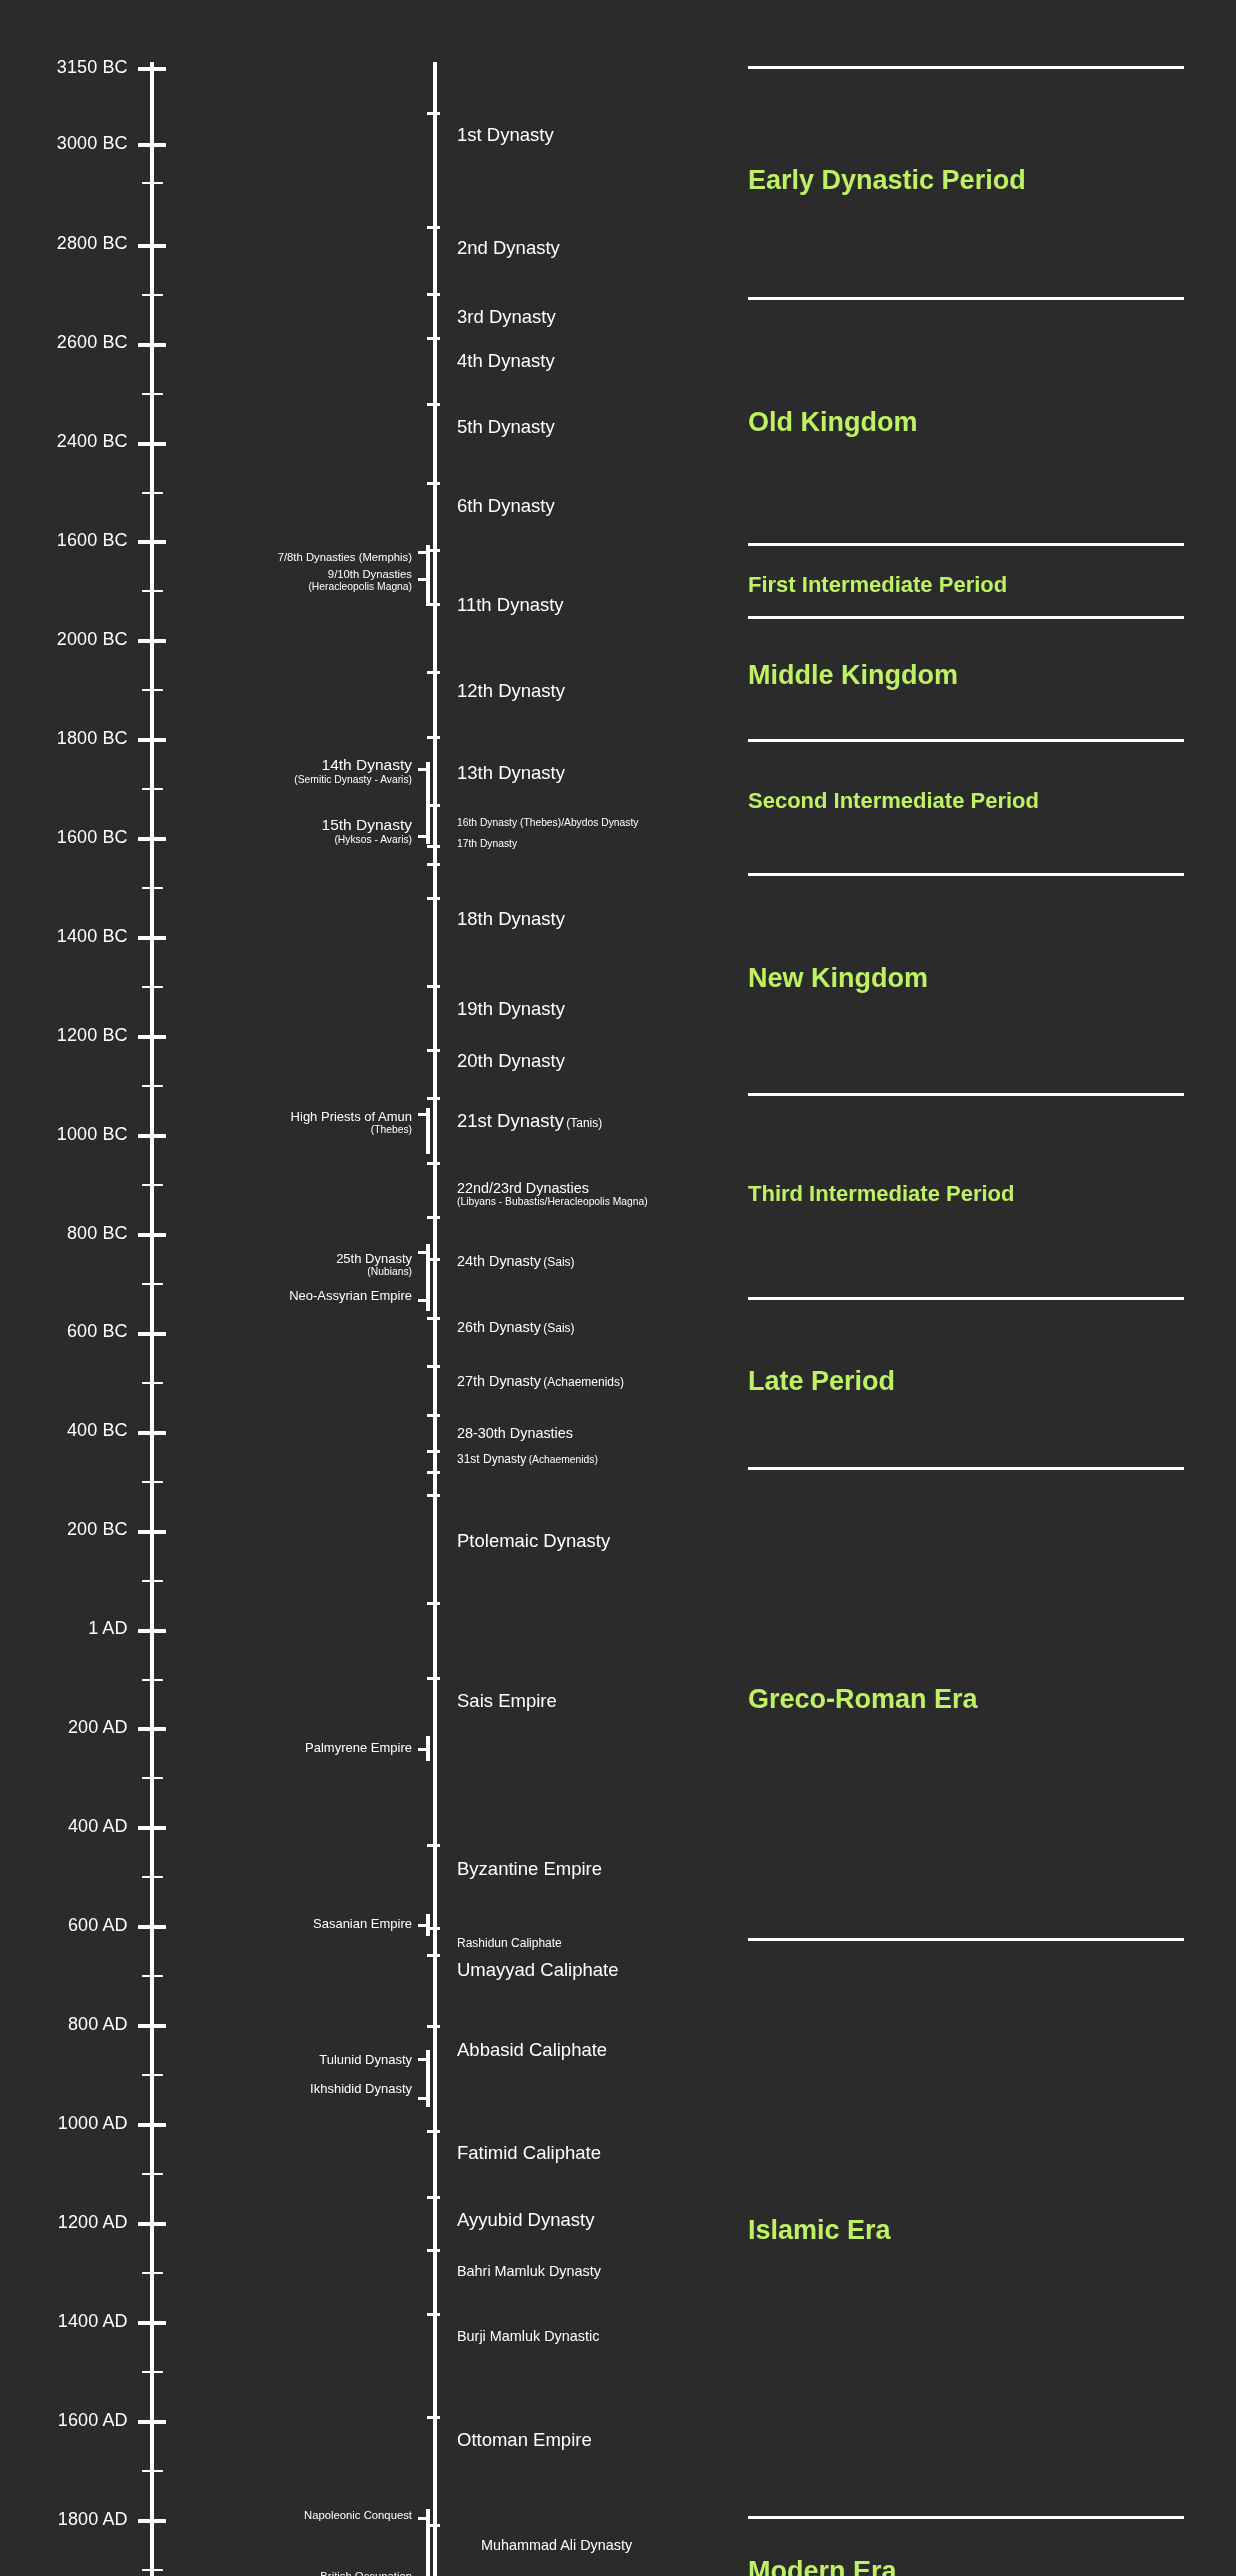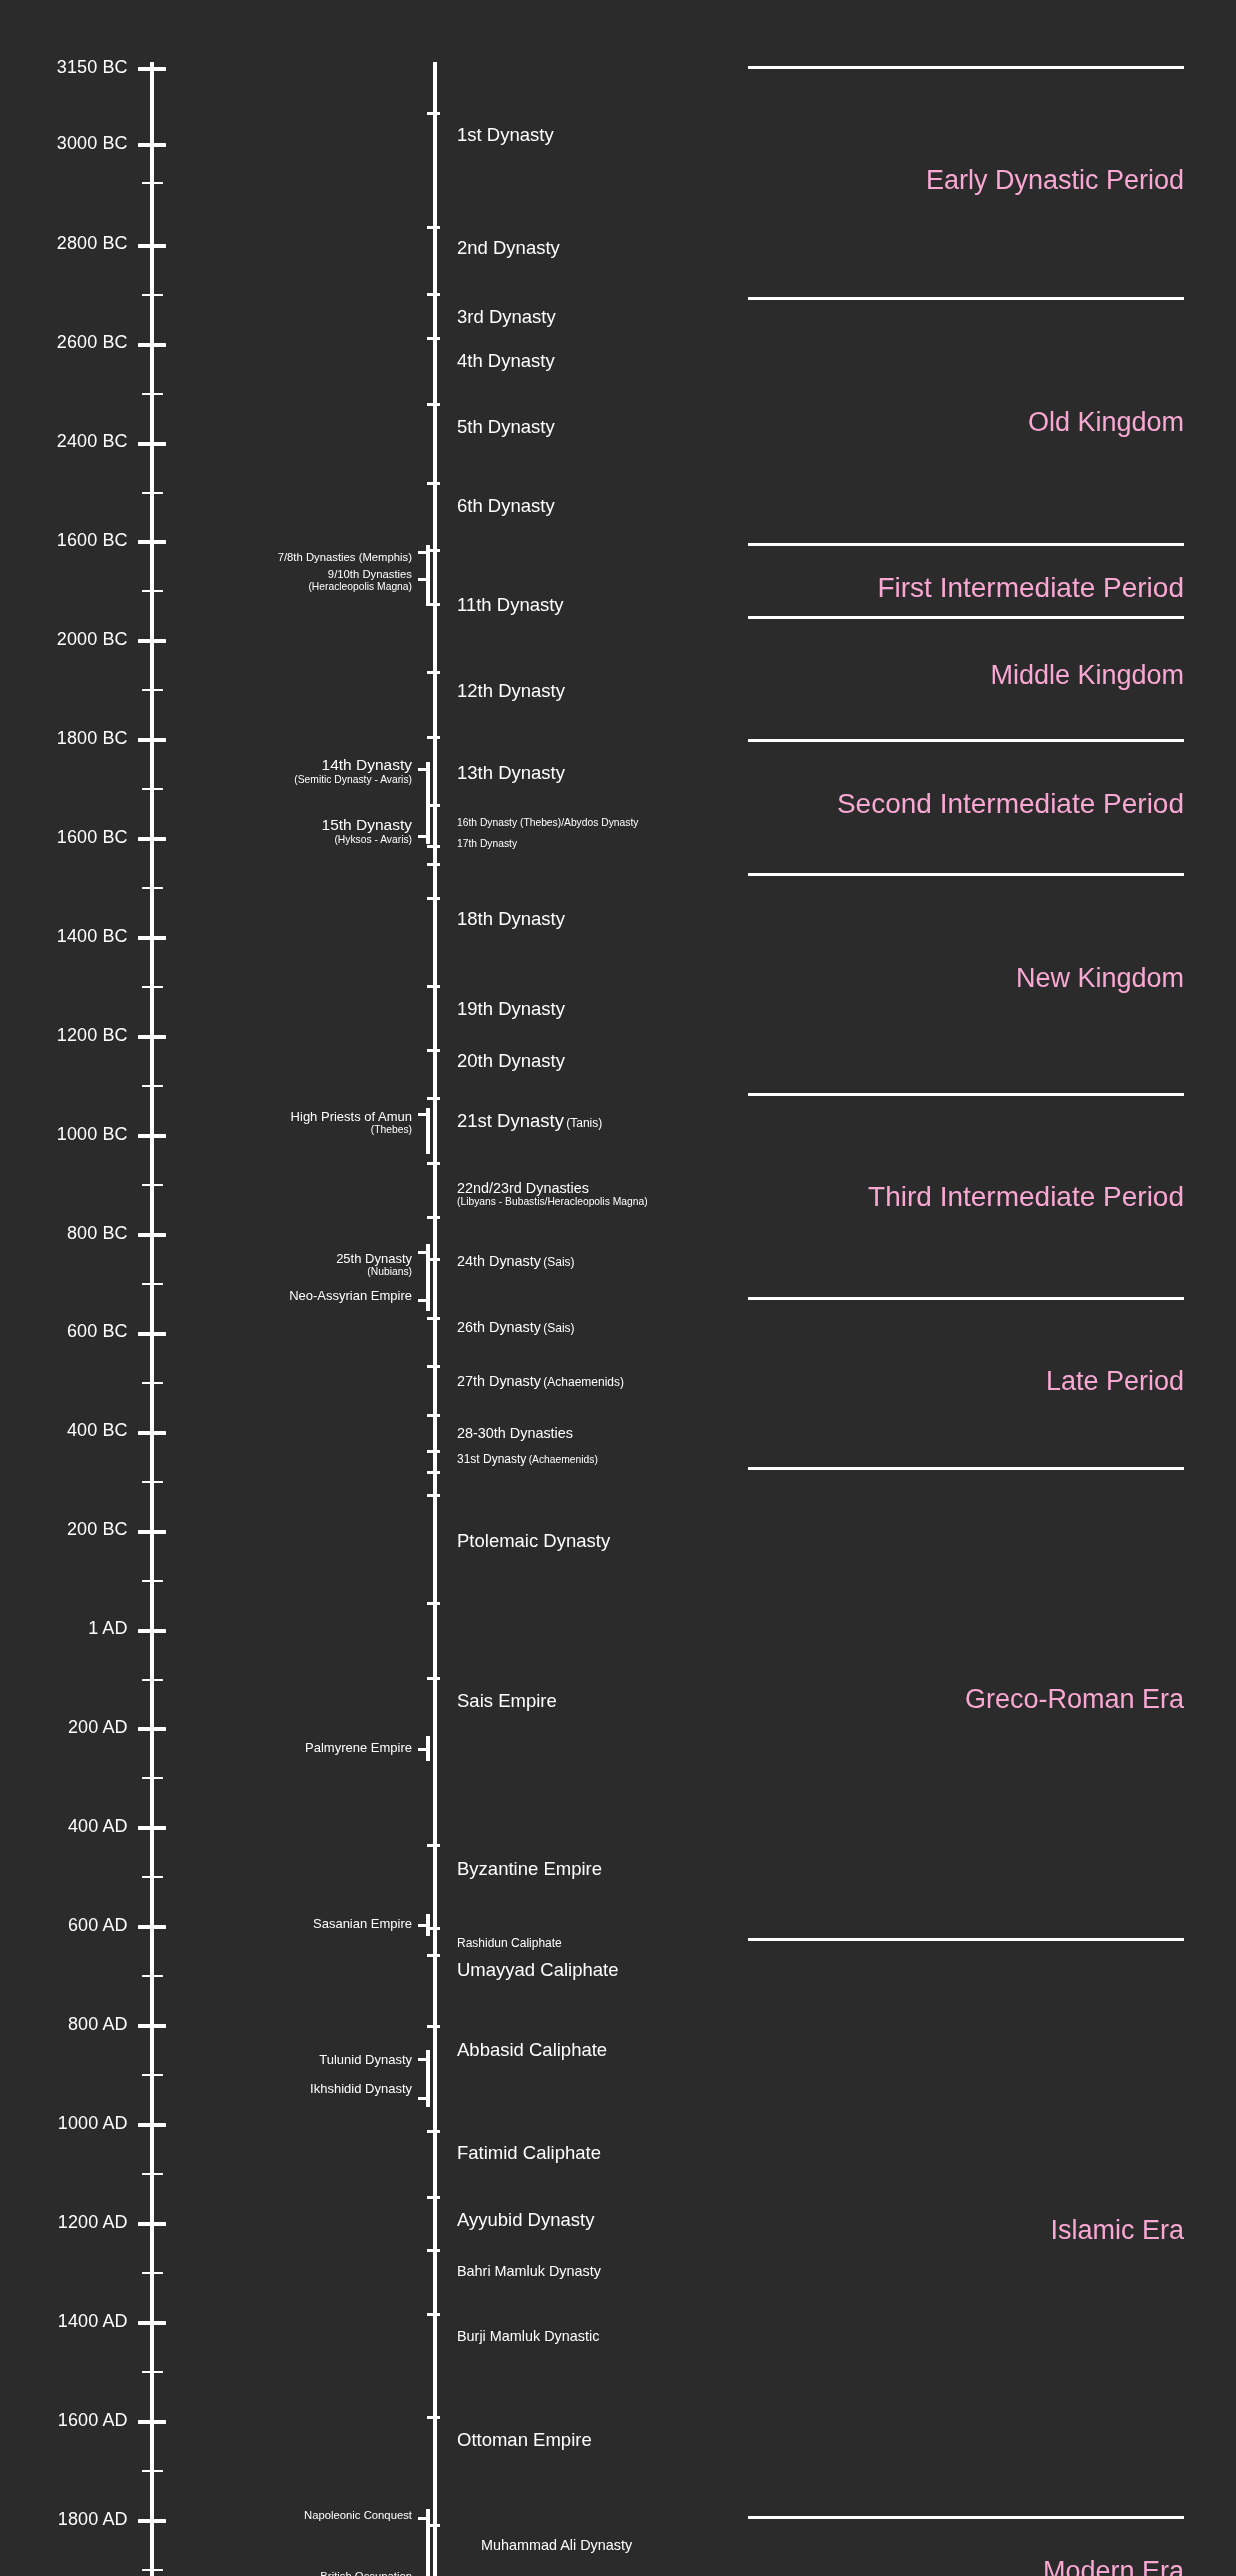--- a/index.html
+++ b/index.html
@@ -118,26 +118,27 @@
     position: absolute;
     background: #ffffff;
     height: 3.1px;
     left: 748px;
     width: 436px;
   }
   .era-title {
     position: absolute;
     left: 748px;
     width: 436px;
-    text-align: right;
-    color: #f9a8d4;
+    text-align: left;
+    color: #bef264;
     white-space: nowrap;
+    font-weight: bold;
   }
   .era-title.xl { font-size: 27px; }
-  .era-title.lg { font-size: 28px; }
+  .era-title.lg { font-size: 22px; }
 </style>
 </head>
 <body>
 
 <div id="stage">
 
   <div class="axis-line" style="left:150px; top:62px; height:2555px;"></div>
 
   <div class="tick-major" style="left:138px; top:67px; width:28px;"></div>
   <div class="axis-label" style="left:20.6px; top:57px; width:107px;">3150 BC</div>

